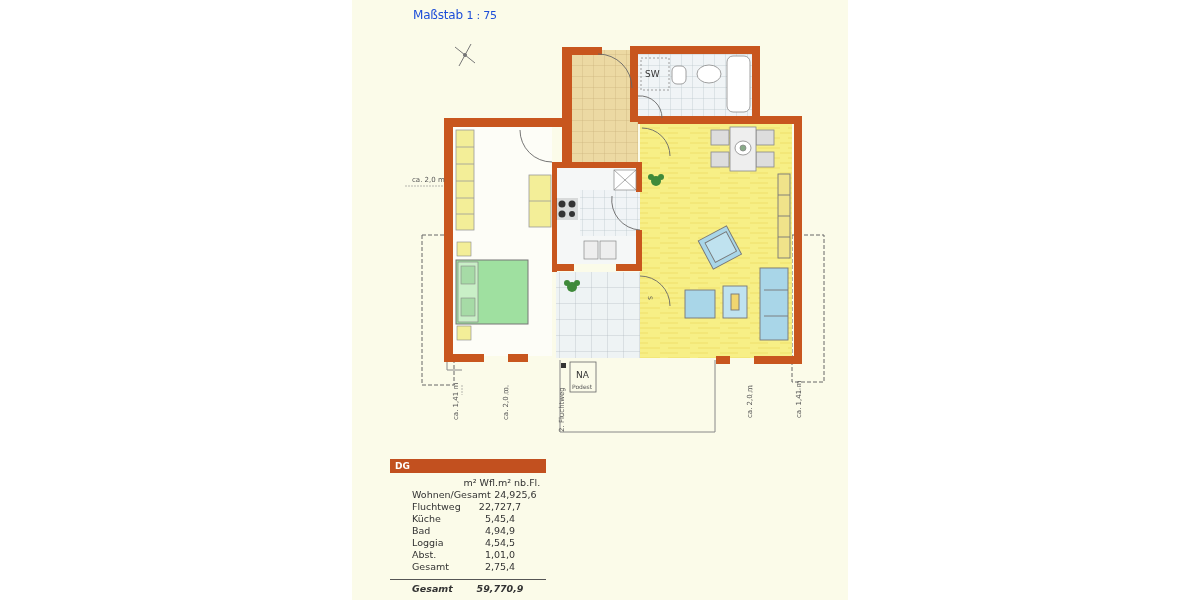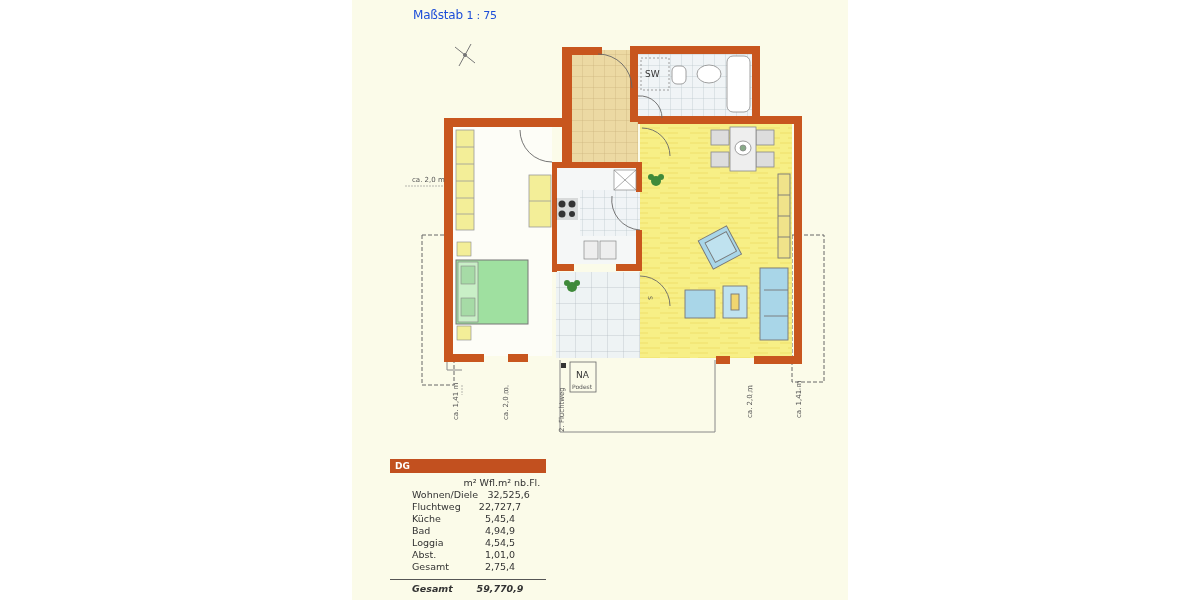--- a/index.html
+++ b/index.html
@@ -210,22 +210,22 @@
 <div class="dimlabel vert" style="left:795px;top:418px;">ca. 1,41 m</div>
 
 <div class="tbl">
   <div class="hdr">DG</div>
   <div class="row colhdr">
     <span class="n"></span>
     <span class="a" style="width:52px">m² Wfl.</span>
     <span class="b" style="width:46px">m² nb.Fl.</span>
   </div>
   <div class="row">
-      <span class="n">Wohnen/Diele</span>
-      <span class="a">32,5</span>
+      <span class="n">Wohnen/Gesamt</span>
+      <span class="a">24,9</span>
       <span class="b">25,6</span>
     </div>
   <div class="row">
       <span class="n">Fluchtweg</span>
       <span class="a">22,7</span>
       <span class="b">27,7</span>
     </div>
   <div class="row">
       <span class="n">Küche</span>
       <span class="a">5,4</span>

